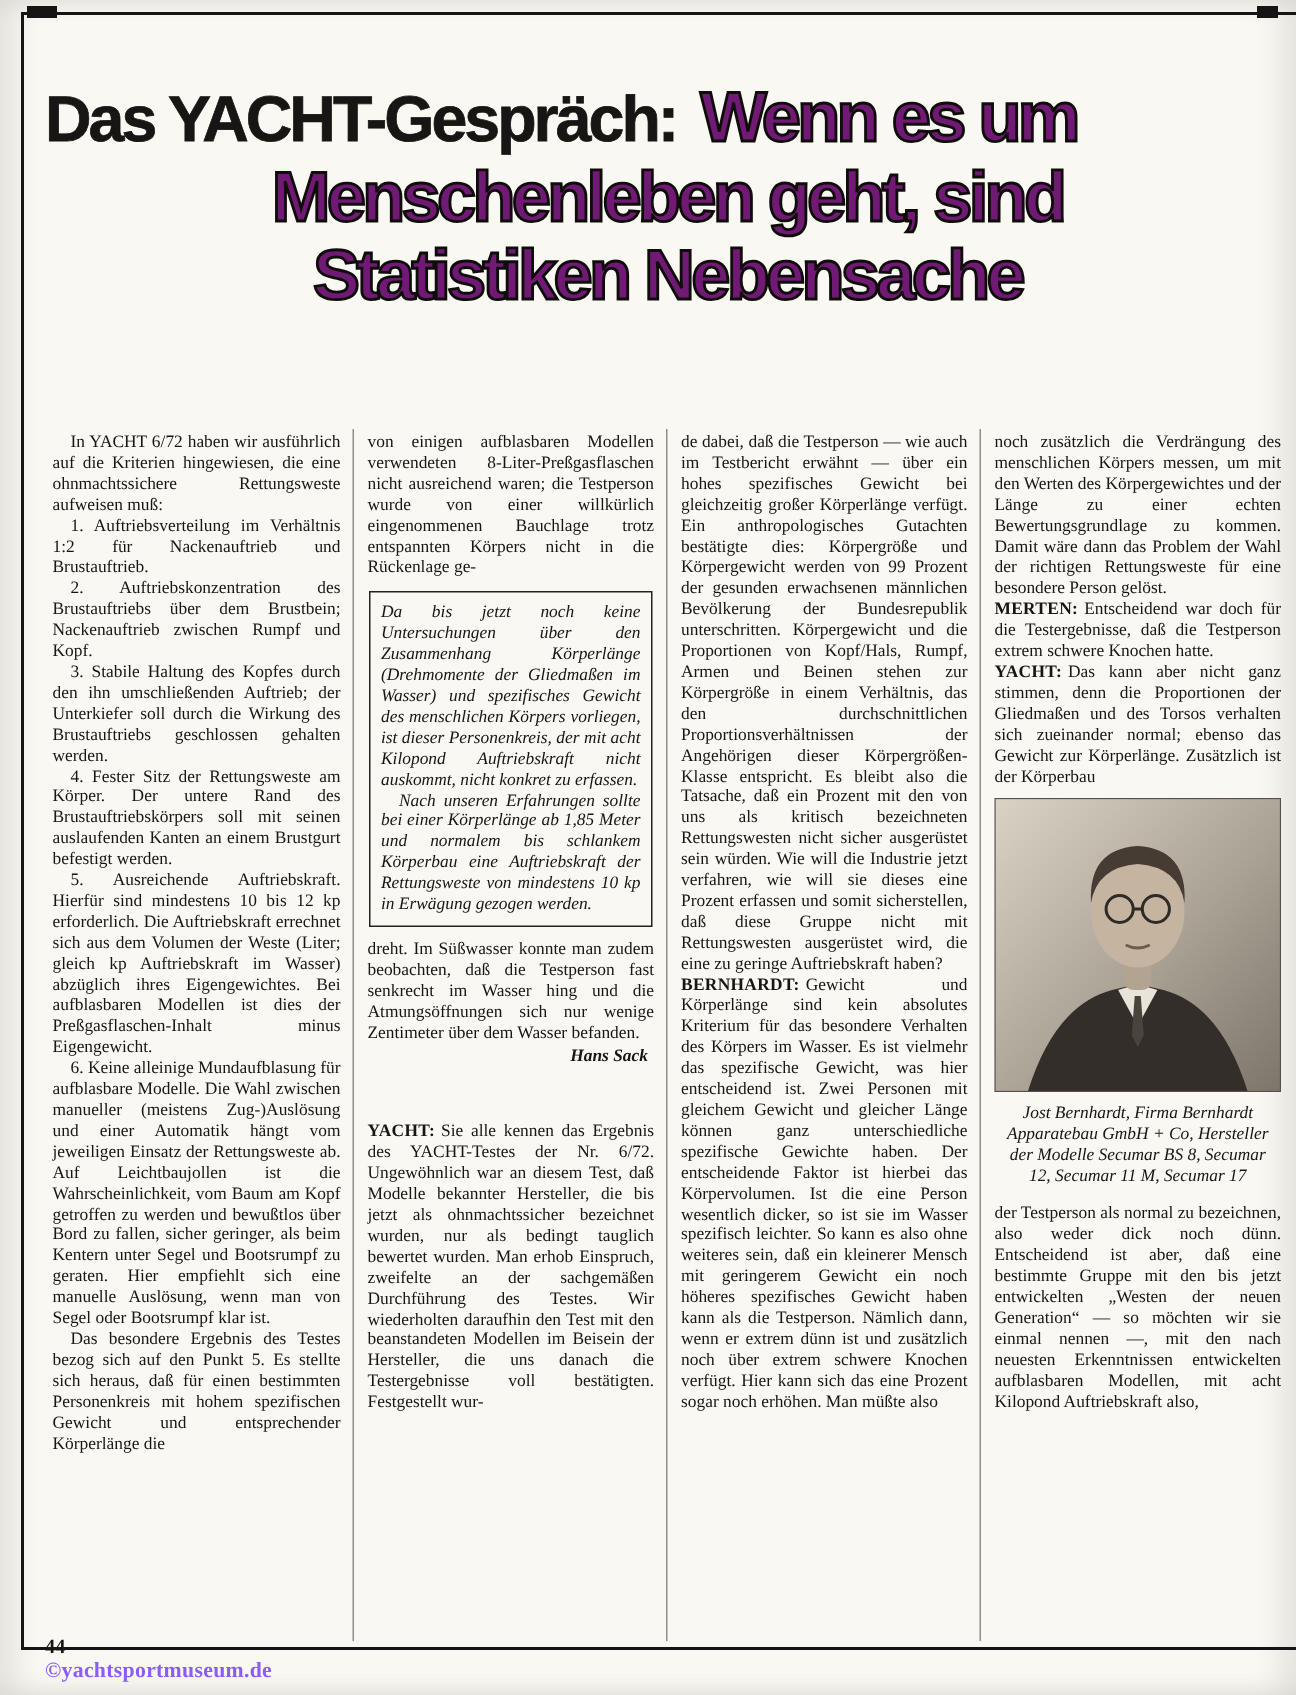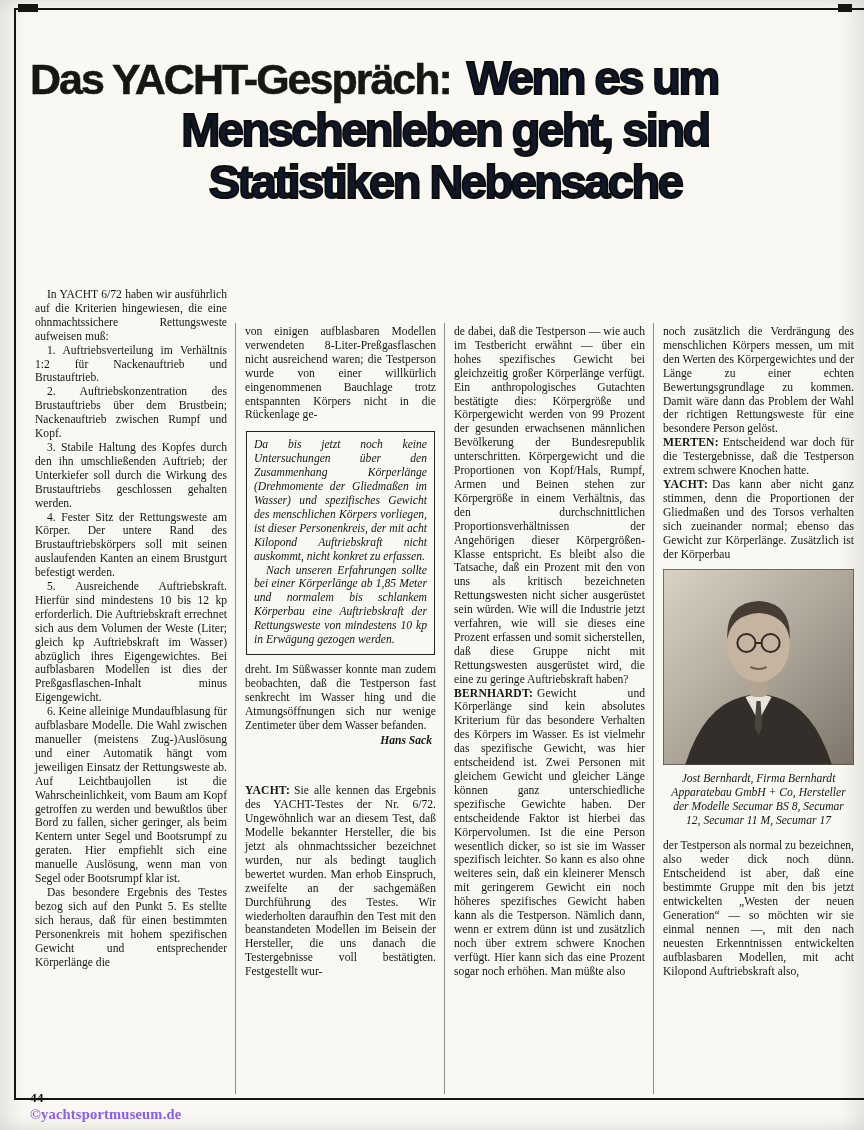--- a/index.html
+++ b/index.html
@@ -17,35 +17,35 @@
 
   
   .headline{position:absolute;top:42px;left:10px;right:6px;}
   .hl-l1{display:flex;align-items:baseline;gap:16px;white-space:nowrap;padding-left:4px;}
   .kicker{
     font-family:"Liberation Sans",sans-serif;font-weight:bold;font-size:43px;
     letter-spacing:-2px;-webkit-text-stroke:.5px #14130f;line-height:50px;
   }
   .hl-heavy{
     font-family:"Liberation Sans",sans-serif;font-weight:bold;font-size:47px;
-    letter-spacing:-2.5px;-webkit-text-stroke:1.9px #0e0d0a;line-height:52px;color:#0f172a;
+    letter-spacing:-2.5px;-webkit-text-stroke:1.9px #0e0d0a;line-height:52px;color:#701a75;
   }
   .hl-l2,.hl-l3{text-align:center;}
 
   
   .columns{
     position:absolute;left:10px;right:8px;top:276px;bottom:4px;
     display:grid;grid-template-columns:1fr 1fr 1fr 1fr;overflow:hidden;
   }
   .col{
     padding:2px 8px 0 9px;overflow:hidden;
     font-size:11.6px;line-height:13.9px;text-align:justify;
     hyphens:auto;-webkit-hyphens:auto;
   }
-  .col + .col{border-left:1px solid #908e87;margin-top:37px;}
+  .col + .col{border-left:1px solid #908e87;}
   p{margin:0;text-indent:12px;}
   p.noindent{text-indent:0;}
   .speaker{font-weight:bold;margin-right:4px;letter-spacing:.2px;}
   .gap-top{margin-top:36px;}
   .byline{text-align:right;font-style:italic;font-weight:bold;text-indent:0;margin-top:2px;padding-right:4px;}
   .textbox{border:1.5px solid #24231f;margin:9px 1px 8px;padding:6px 7px 7px;font-style:italic;}
   .textbox p{text-indent:0;}
   .textbox p + p{text-indent:12px;}
 
   figure{margin:8px 0 2px;}

